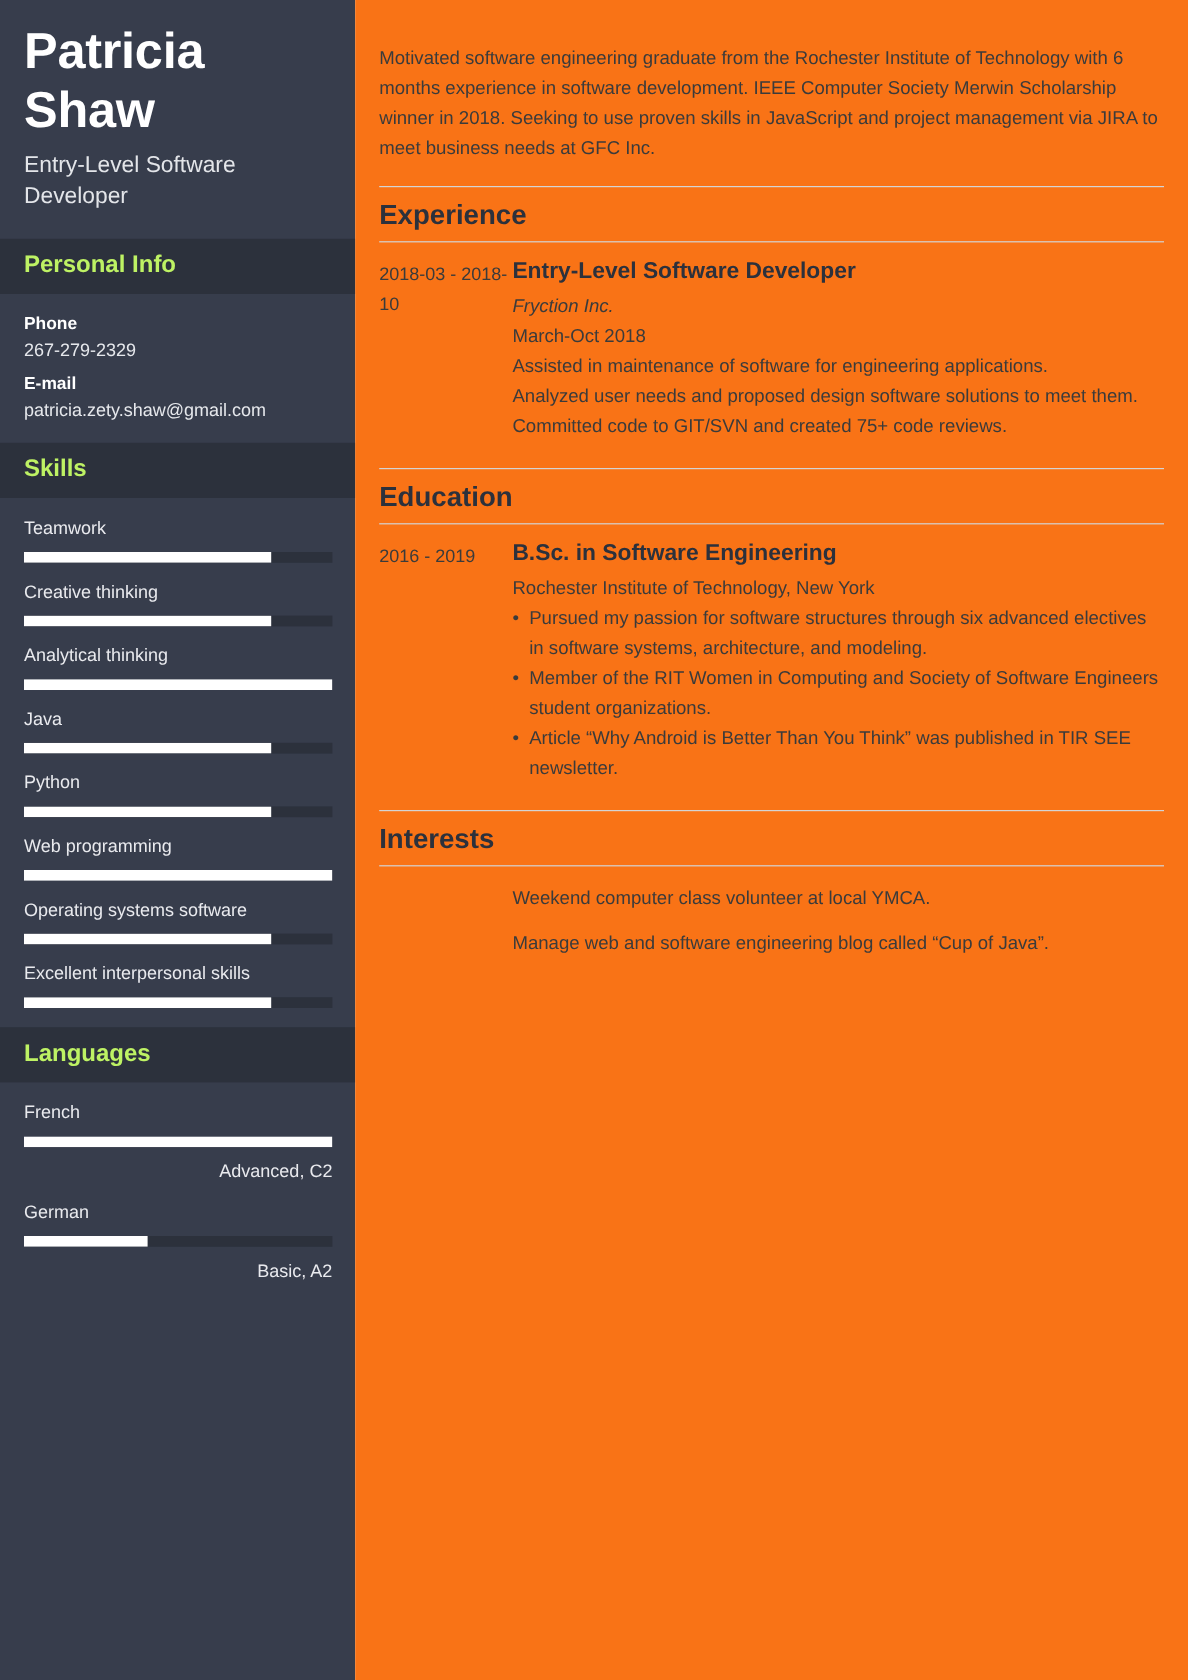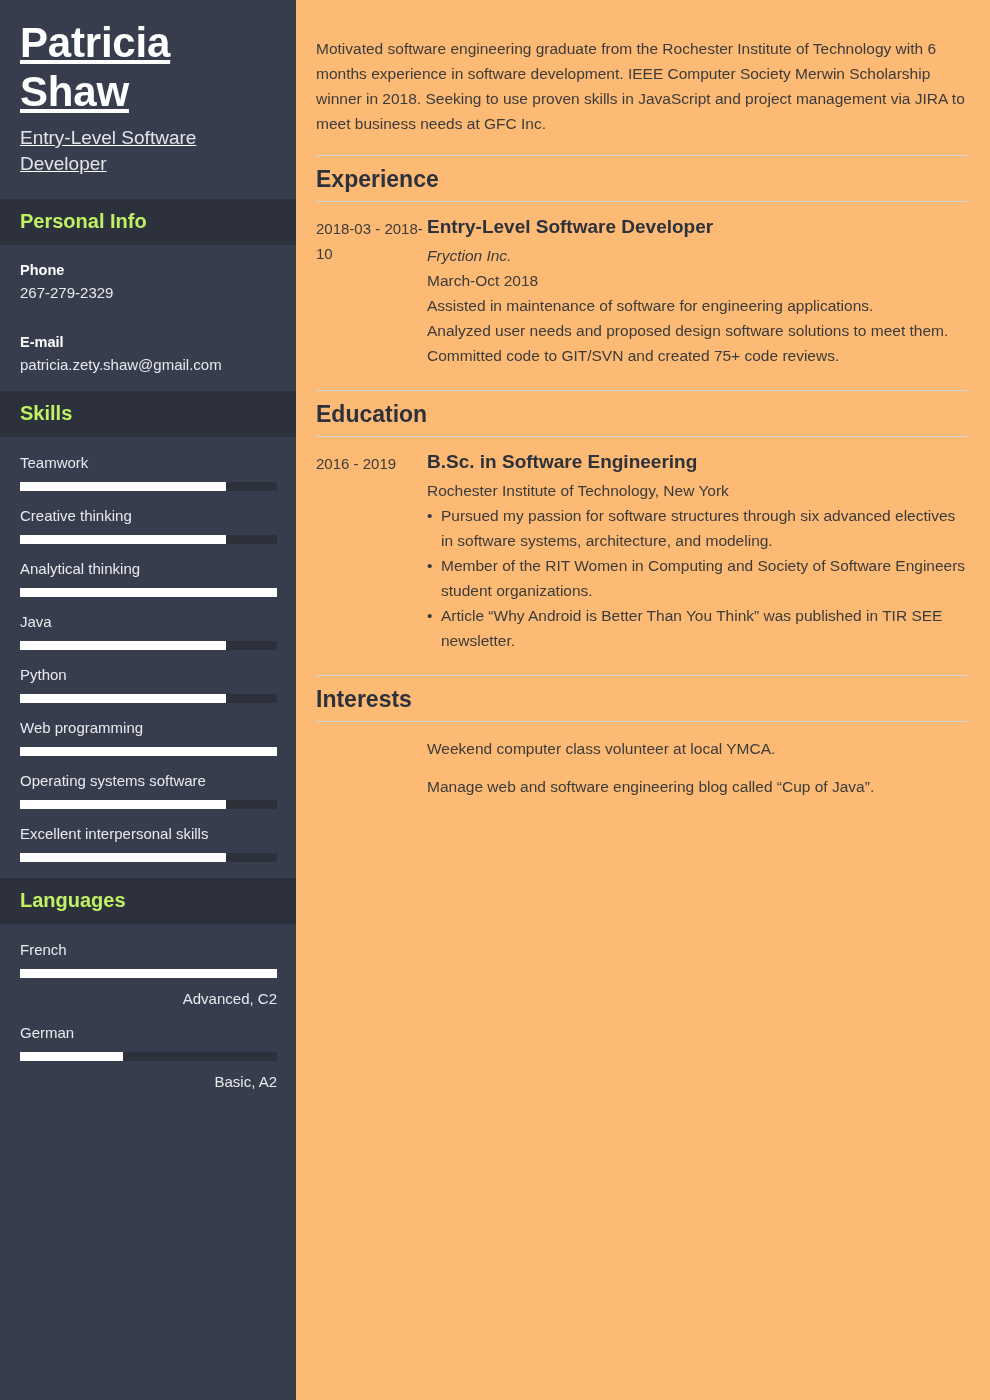--- a/index.html
+++ b/index.html
@@ -27,21 +27,20 @@
   .sidebar {
     width: 296px;
     flex: 0 0 296px;
     background: #373d4c;
     color: #ffffff;
     padding-bottom: 40px;
   }
 
   .sidebar-top {
     padding: 18px 20px 22px 20px;
-    text-decoration: underline;
   }
   .full-name {
     font-size: 42px;
     line-height: 49px;
     font-weight: bold;
     letter-spacing: -0.2px;
     color: #ffffff;
     margin: 0;
   }
   .job-title {
@@ -61,21 +60,21 @@
     font-size: 20px;
     line-height: 23px;
     font-weight: bold;
     color: #bef264;
   }
   .side-section-body {
     padding: 16px 20px 14px 20px;
   }
 
   
-  .info-item { margin-bottom: 30px; }
+  .info-item { margin-bottom: 8px; }
   .info-item:last-child { margin-bottom: 2px; }
   .info-label {
     font-size: 14.5px;
     line-height: 19px;
     font-weight: bold;
     color: #ffffff;
     margin-bottom: 3px;
   }
   .info-value {
     font-size: 15px;
@@ -110,21 +109,21 @@
     font-size: 15px;
     line-height: 20px;
     color: #e9eaee;
     margin-top: 11px;
   }
   .lang-item { margin-bottom: 14px; }
 
   
   .main {
     flex: 1 1 auto;
-    background: #fdba74;
+    background: #f97316;
     padding: 20px 20px 0 20px;
   }
 
   .summary {
     font-size: 15.5px;
     line-height: 25px;
     color: #3b3b3b;
     padding: 0 0 4px 0;
     max-width: 654px;
   }

